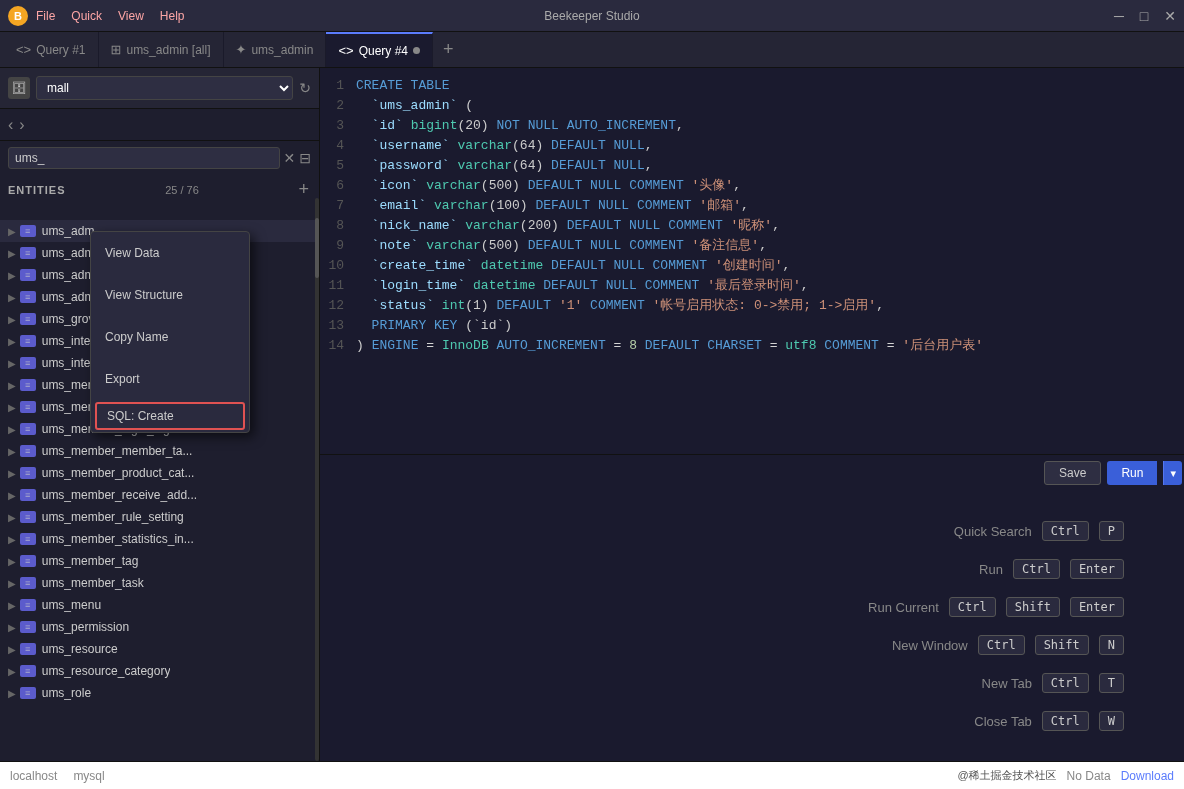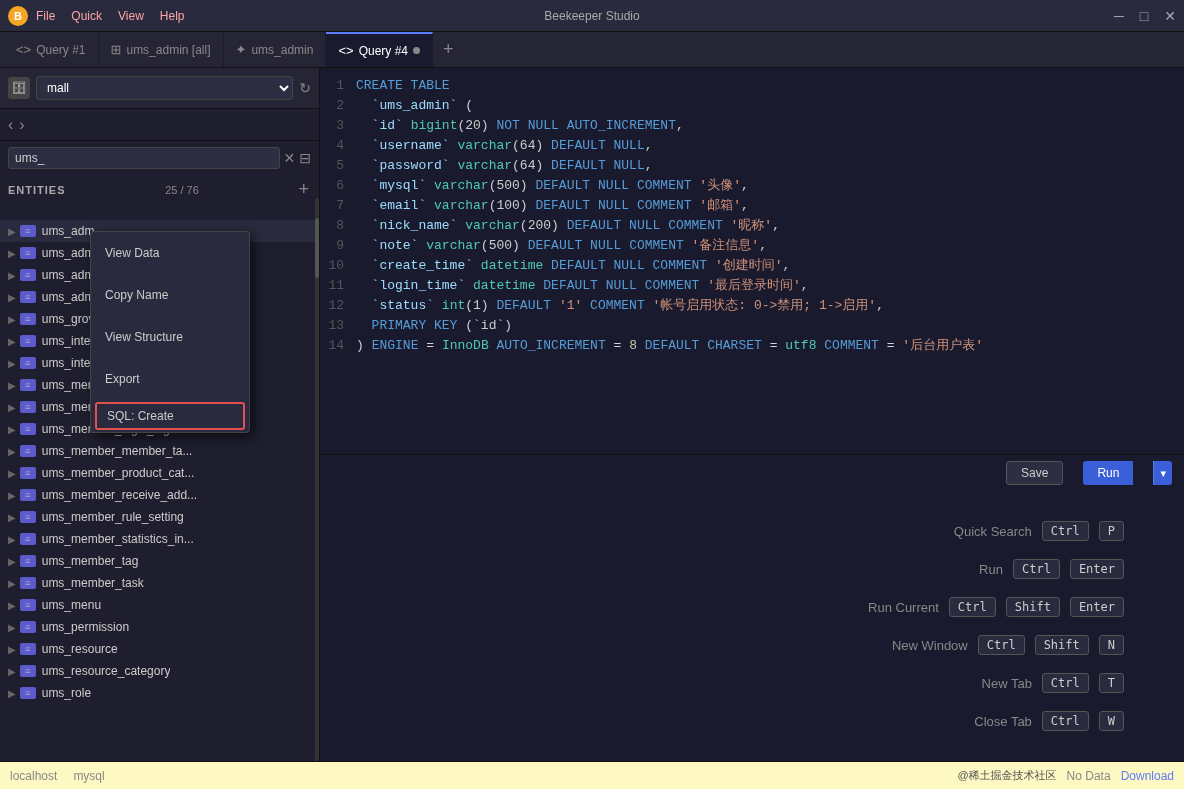--- a/index.html
+++ b/index.html
@@ -197,21 +197,21 @@
     .fn { color: #4ec9b0; }
     .str { color: #ce9178; }
     .num { color: #b5cea8; }
     .col { color: #9cdcfe; }
     .punct { color: #ccc; }
     .op { color: #d4d4d4; }
 
     
     .editor-toolbar {
       display: flex; justify-content: flex-end;
-      padding: 6px 12px; gap: 20px;
+      padding: 6px 2px; gap: 6px;
       border-top: 1px solid #111;
     }
     .btn-save {
       background: #2e2e42; color: #ccc; border: 1px solid #555;
       padding: 4px 14px; border-radius: 3px; cursor: pointer; font-size: 12px;
     }
     .btn-run {
       background: #3a5fd9; color: #fff; border: none;
       padding: 4px 14px; border-radius: 3px 0 0 3px; cursor: pointer; font-size: 12px;
     }
@@ -232,21 +232,21 @@
     }
     .shortcut-label { color: #888; font-size: 13px; }
     .kbd {
       background: #2a2a3e; border: 1px solid #555;
       border-radius: 3px; padding: 2px 8px;
       color: #ccc; font-size: 12px; font-family: monospace;
     }
 
     
     .statusbar {
-      background: #fef9c3;
+      background: #ffffff;
       height: 28px;
       display: flex; align-items: center;
       padding: 0 10px;
       border-top: 1px solid #111;
       font-size: 12px;
       color: #888;
       justify-content: space-between;
     }
     .statusbar-left { display: flex; gap: 16px; }
     .statusbar-right { display: flex; gap: 10px; align-items: flex-end; }
@@ -445,22 +445,22 @@
       </div>
       <div class="entity-item">
         <span class="entity-chevron">▶</span>
         <div class="entity-icon">≡</div>
         <span class="entity-name">ums_role</span>
       </div>
     </div>
 
     <div class="context-menu">
       <div class="context-menu-item">View Data</div>
+      <div class="context-menu-item">View Structure</div>
       <div class="context-menu-item">Copy Name</div>
-      <div class="context-menu-item">View Structure</div>
       <div class="context-menu-item">Export</div>
       <div class="context-menu-item highlighted">SQL: Create</div>
     </div>
 
     <div class="sidebar-scrollbar">
       <div class="sidebar-scrollbar-thumb"></div>
     </div>
   </div>
 
   <div class="editor-area">
@@ -481,21 +481,21 @@
       <div class="code-line">
         <span class="line-num">4</span>
         <span class="line-content">  <span class="col">`username`</span> <span class="fn">varchar</span><span class="punct">(64)</span> <span class="kw">DEFAULT</span> <span class="kw">NULL</span><span class="punct">,</span></span>
       </div>
       <div class="code-line">
         <span class="line-num">5</span>
         <span class="line-content">  <span class="col">`password`</span> <span class="fn">varchar</span><span class="punct">(64)</span> <span class="kw">DEFAULT</span> <span class="kw">NULL</span><span class="punct">,</span></span>
       </div>
       <div class="code-line">
         <span class="line-num">6</span>
-        <span class="line-content">  <span class="col">`mysql`</span> <span class="fn">varchar</span><span class="punct">(500)</span> <span class="kw">DEFAULT</span> <span class="kw">NULL</span> <span class="kw">COMMENT</span> <span class="str">'头像'</span><span class="punct">,</span></span>
+        <span class="line-content">  <span class="col">`icon`</span> <span class="fn">varchar</span><span class="punct">(500)</span> <span class="kw">DEFAULT</span> <span class="kw">NULL</span> <span class="kw">COMMENT</span> <span class="str">'头像'</span><span class="punct">,</span></span>
       </div>
       <div class="code-line">
         <span class="line-num">7</span>
         <span class="line-content">  <span class="col">`email`</span> <span class="fn">varchar</span><span class="punct">(100)</span> <span class="kw">DEFAULT</span> <span class="kw">NULL</span> <span class="kw">COMMENT</span> <span class="str">'邮箱'</span><span class="punct">,</span></span>
       </div>
       <div class="code-line">
         <span class="line-num">8</span>
         <span class="line-content">  <span class="col">`nick_name`</span> <span class="fn">varchar</span><span class="punct">(200)</span> <span class="kw">DEFAULT</span> <span class="kw">NULL</span> <span class="kw">COMMENT</span> <span class="str">'昵称'</span><span class="punct">,</span></span>
       </div>
       <div class="code-line">

